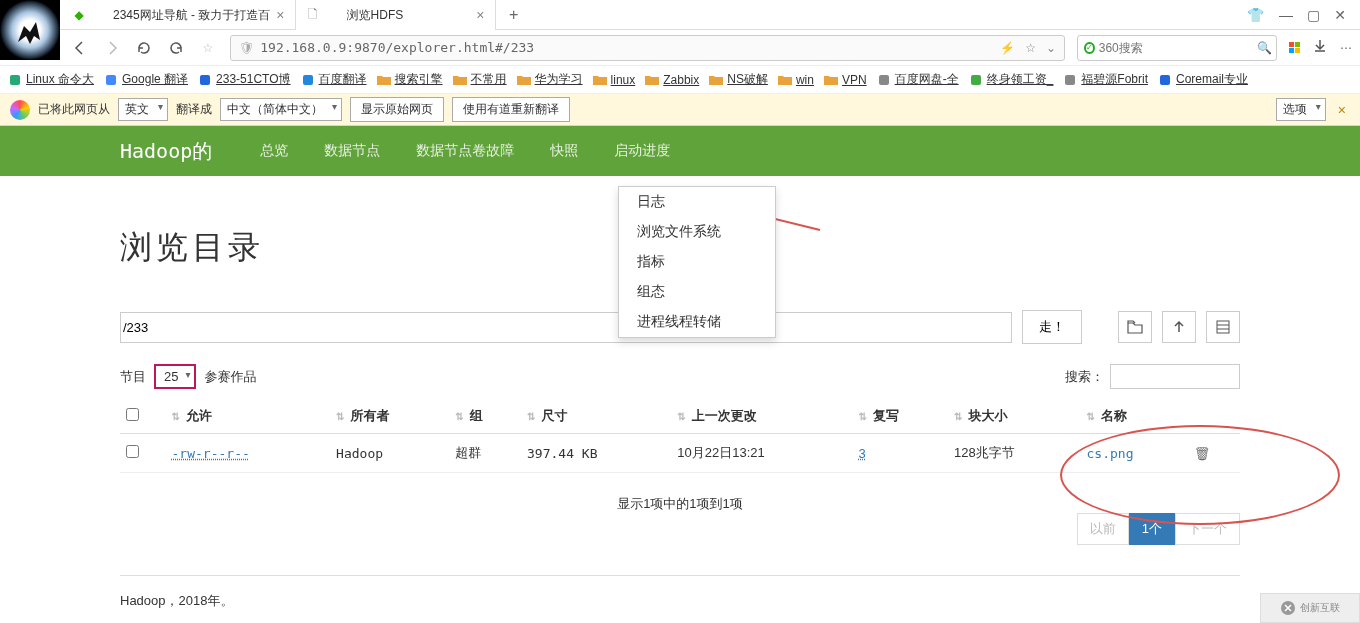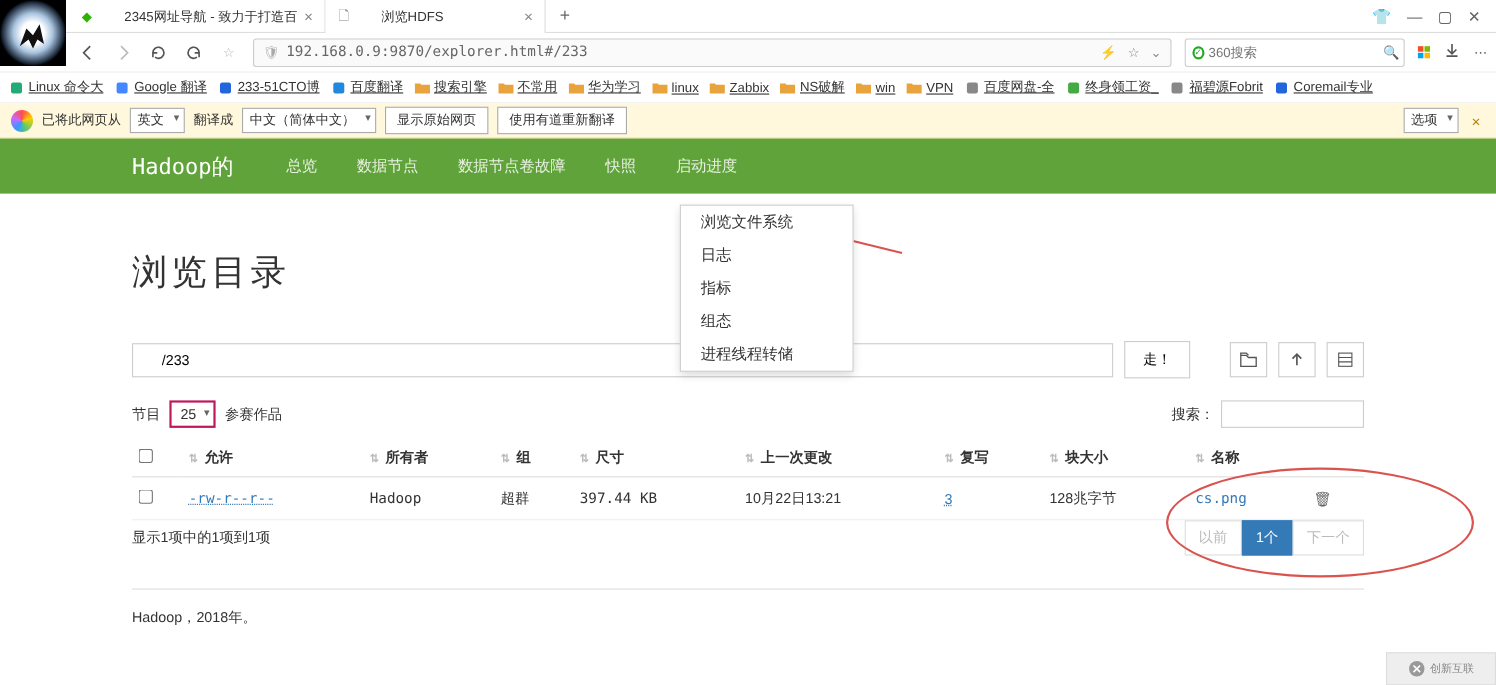--- a/index.html
+++ b/index.html
@@ -58,21 +58,21 @@
 .dropdown { position: absolute; top: 186px; left: 618px; width: 158px; background: #fff; border: 1px solid #ccc; box-shadow: 0 4px 8px rgba(0,0,0,0.15); z-index: 100; }
 .dropdown-item { padding: 6px 18px; font-size: 14px; color: #333; cursor: pointer; }
 
 
 .arrow-annot { position: absolute; top: 200px; left: 720px; z-index: 99; }
 
 
 .content { padding: 20px 120px; }
 .page-h1 { font-size: 32px; font-weight: normal; font-family: SimSun, serif; margin: 30px 0 40px; color: #333; letter-spacing: 4px; }
 .path-row { display: flex; gap: 10px; margin-bottom: 20px; align-items: center; }
-.path-input { flex: 1; border: 1px solid #ccc; padding: 7px 26px; font-size: 13px; }
+.path-input { flex: 1; border: 1px solid #ccc; padding: 7px 2px; font-size: 13px; }
 .go-btn { border: 1px solid #ccc; padding: 7px 16px; background: #fff; cursor: pointer; font-size: 13px; }
 .icon-btn { width: 34px; height: 32px; border: 1px solid #ccc; display: flex; align-items: center; justify-content: center; cursor: pointer; color: #555; }
 .controls-row { display: flex; align-items: center; margin-bottom: 10px; font-size: 13px; }
 .controls-row .left { display: flex; align-items: center; gap: 8px; }
 .controls-row .right { margin-left: auto; display: flex; align-items: center; gap: 6px; }
 .num-sel { border: 2px solid #be185d; padding: 3px 16px 3px 8px; position: relative; cursor: pointer; }
 .num-sel::after { content: "▾"; position: absolute; right: 4px; font-size: 10px; color: #666; }
 .search-input { border: 1px solid #ccc; padding: 4px 8px; width: 130px; }
 
 
@@ -82,21 +82,21 @@
 .sort-ico { color: #bbb; font-size: 10px; margin-right: 6px; display: inline-block; line-height: 8px; }
 .link { color: #337ab7; text-decoration: underline dotted; cursor: pointer; }
 .link-solid { color: #337ab7; cursor: pointer; }
 .mono { font-family: Consolas, monospace; }
 .trash { color: #666; cursor: pointer; }
 
 
 .annot-ellipse { position: absolute; border: 2px solid #d9534f; border-radius: 50%; pointer-events: none; }
 
 
-.table-footer { display: flex; align-items: center; margin-top: 0; font-size: 13px; }
+.table-footer { display: flex; align-items: center; margin-top: 22px; font-size: 13px; flex-direction: column; }
 .pagination { margin-left: auto; display: flex; }
 .pg { border: 1px solid #ddd; padding: 6px 12px; cursor: pointer; color: #555; }
 .pg.active { background: #337ab7; color: #fff; border-color: #337ab7; }
 .pg.disabled { color: #bbb; }
 
 hr.sep { margin: 30px 0 16px; border: none; border-top: 1px solid #ddd; }
 .footer-text { font-size: 13px; color: #333; }
 
 
 .watermark { position: absolute; right: 0; bottom: 0; width: 100px; height: 30px; background: #eee; display: flex; align-items: center; justify-content: center; font-size: 10px; color: #888; border: 1px solid #ddd; gap: 4px; }
@@ -331,22 +331,22 @@
   <div id="hnav-items" style="display:flex">
       <div class="hnav-item">总览</div>
       <div class="hnav-item">数据节点</div>
       <div class="hnav-item">数据节点卷故障</div>
       <div class="hnav-item">快照</div>
       <div class="hnav-item">启动进度</div>
     </div>
 </div>
 
 <div class="dropdown" id="dropdown">
+    <div class="dropdown-item">日志</div>
     <div class="dropdown-item">浏览文件系统</div>
-    <div class="dropdown-item">日志</div>
     <div class="dropdown-item">指标</div>
     <div class="dropdown-item">组态</div>
     <div class="dropdown-item">进程线程转储</div>
   </div>
 
 <svg class="arrow-annot" width="110" height="40">
   <line x1="100" y1="30" x2="10" y2="8" stroke="#d9534f" stroke-width="2"></line>
   <polygon points="5,7 18,3 16,14" fill="#d9534f"></polygon>
 </svg>
 

